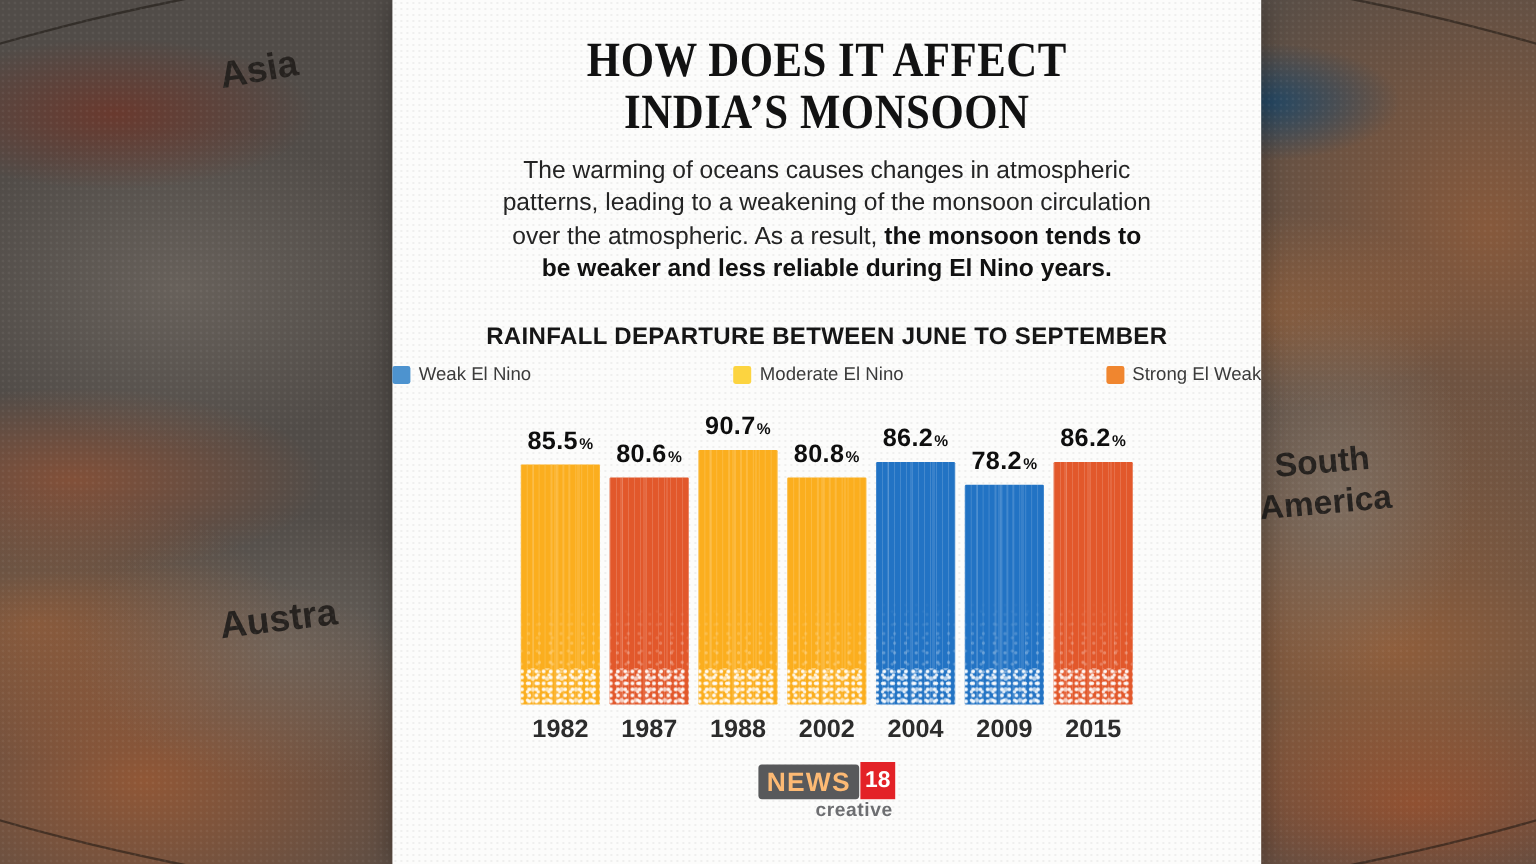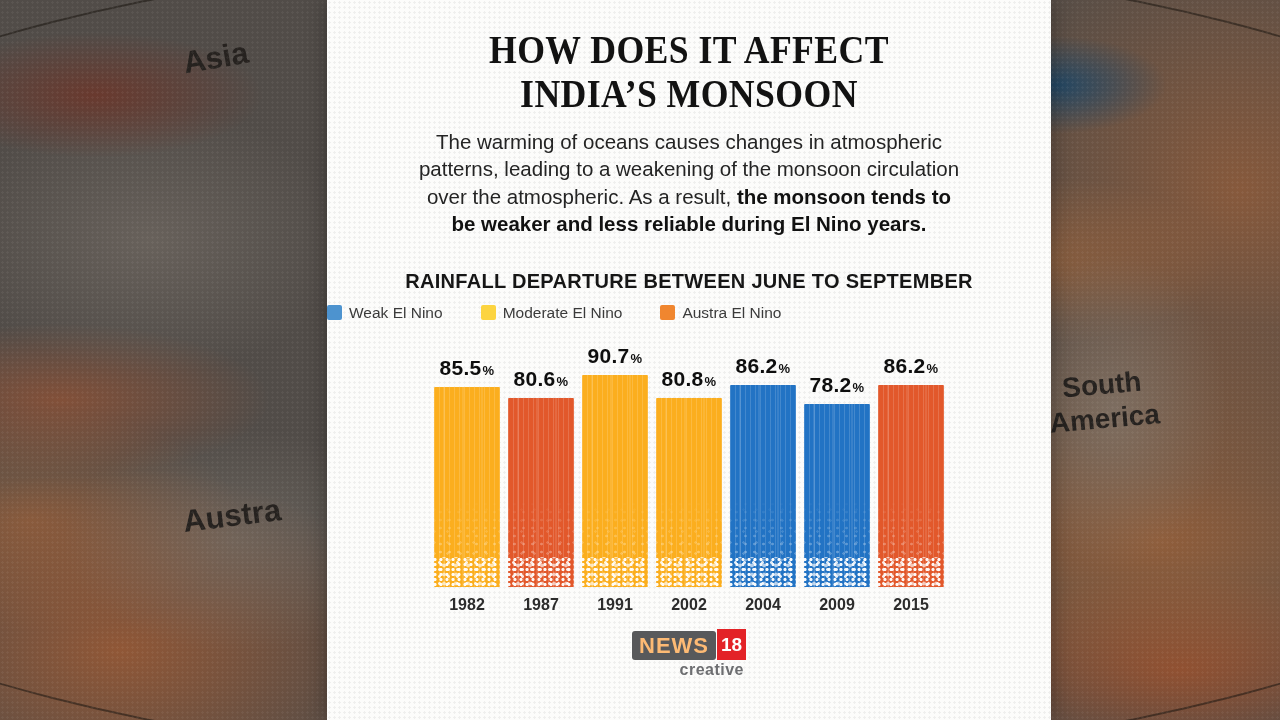--- a/index.html
+++ b/index.html
@@ -42,21 +42,21 @@
 
   .headline { margin-top:28px; font-family:"Liberation Serif", serif; font-weight:700;
     font-size:41px; line-height:1.07; color:#121212; letter-spacing:0.5px;
     transform:scaleX(0.87); transform-origin:center; }
 
   .intro { margin-top:12px; font-size:20.5px; line-height:27.5px; color:#242424; }
   .intro strong { color:#111; }
 
   .chart-title { margin-top:32px; font-size:20px; font-weight:700; letter-spacing:0.3px; color:#161616; }
 
-  .legend { margin-top:11px; display:flex; justify-content:flex-start; gap:38px; }
+  .legend { margin-top:11px; display:flex; justify-content:space-between; gap:38px; }
   .legend-item { display:flex; align-items:center; gap:7px; font-size:15.5px; color:#3b3b3b; }
   .legend-swatch { width:15px; height:15px; border-radius:2px; display:inline-block; }
 
   
   .chart { margin-top:22px; display:flex; justify-content:center; align-items:flex-end; gap:8px; }
   .bar-col { width:66px; display:flex; flex-direction:column; align-items:center; }
   .bar-value { margin-bottom:7px; font-weight:700; color:#0e0e0e; font-size:21px; letter-spacing:0.3px; white-space:nowrap; }
   .bar-value .pct { font-size:13px; margin-left:1px; }
   .bar { position:relative; width:66px; overflow:hidden; border-radius:1px; }
   .streaks { position:absolute; inset:0;
@@ -68,21 +68,21 @@
       radial-gradient(circle, rgba(255,255,255,0.85) 1px, rgba(255,255,255,0) 1.7px),
       radial-gradient(circle, rgba(255,255,255,0.6) 1px, rgba(255,255,255,0) 1.5px);
     background-size:9px 8px, 13px 11px; background-position:2px 1px, 7px 5px;
     -webkit-mask-image:linear-gradient(to top,#000,transparent); mask-image:linear-gradient(to top,#000,transparent); }
   .splash-lo { position:absolute; left:-2px; right:-2px; bottom:-2px; height:32px;
     background-image:
       radial-gradient(circle, rgba(255,255,255,0.95) 1.1px, rgba(255,255,255,0) 2px),
       radial-gradient(circle, rgba(255,255,255,0.85) 1px,   rgba(255,255,255,0) 1.8px),
       radial-gradient(circle, rgba(255,255,255,0.65) 1.4px, rgba(255,255,255,0) 2.3px);
     background-size:6px 5px, 9px 7px, 12px 9px; background-position:0 0, 3px 2px, 6px 4px; }
-  .bar-year { margin-top:9px; font-size:16px; font-weight:600; color:#2c2c2c; }
+  .bar-year { margin-top:9px; font-size:21px; font-weight:600; color:#2c2c2c; }
 
   
   .logo { margin-top:15px; display:inline-flex; flex-direction:column; align-items:flex-end; }
   .logo-row { display:flex; align-items:flex-end; }
   .news-box { height:29px; display:flex; align-items:center; padding:0 7px; background:#58595b;
     border-radius:3px; color:#fdba74; font-size:22px; font-weight:700; letter-spacing:1px; }
   .n18-box { height:31px; width:29px; margin-left:1px; background:#e32227; display:flex;
     align-items:center; justify-content:center; color:#fff; font-size:19px; font-weight:700; }
   .creative { margin-top:1px; padding-right:2px; font-size:16px; font-weight:700; color:#6d6e71; letter-spacing:0.5px; }
 </style>
@@ -119,21 +119,21 @@
       <div class="legend-item">
         <span class="legend-swatch" style="background: rgb(77, 147, 207);"></span>
         <span>Weak El Nino</span>
       </div>
       <div class="legend-item">
         <span class="legend-swatch" style="background: rgb(252, 212, 64);"></span>
         <span>Moderate El Nino</span>
       </div>
       <div class="legend-item">
         <span class="legend-swatch" style="background: rgb(240, 134, 47);"></span>
-        <span>Austra El Nino</span>
+        <span>Strong El Weak</span>
       </div>
     </div>
 
   <div class="chart">
       <div class="bar-col">
         <div class="bar-value"><span class="num">85.5</span><span class="pct">%</span></div>
         <div class="bar" style="height: 200.3px; background: rgb(251, 174, 30);">
           <div class="streaks"></div>
           <div class="splash-hi"></div>
           <div class="splash-lo"></div>
@@ -149,21 +149,21 @@
         </div>
         <div class="bar-year">1987</div>
       </div>
       <div class="bar-col">
         <div class="bar-value"><span class="num">90.7</span><span class="pct">%</span></div>
         <div class="bar" style="height: 212.5px; background: rgb(251, 174, 30);">
           <div class="streaks"></div>
           <div class="splash-hi"></div>
           <div class="splash-lo"></div>
         </div>
-        <div class="bar-year">1991</div>
+        <div class="bar-year">1988</div>
       </div>
       <div class="bar-col">
         <div class="bar-value"><span class="num">80.8</span><span class="pct">%</span></div>
         <div class="bar" style="height: 189.3px; background: rgb(251, 174, 30);">
           <div class="streaks"></div>
           <div class="splash-hi"></div>
           <div class="splash-lo"></div>
         </div>
         <div class="bar-year">2002</div>
       </div>

